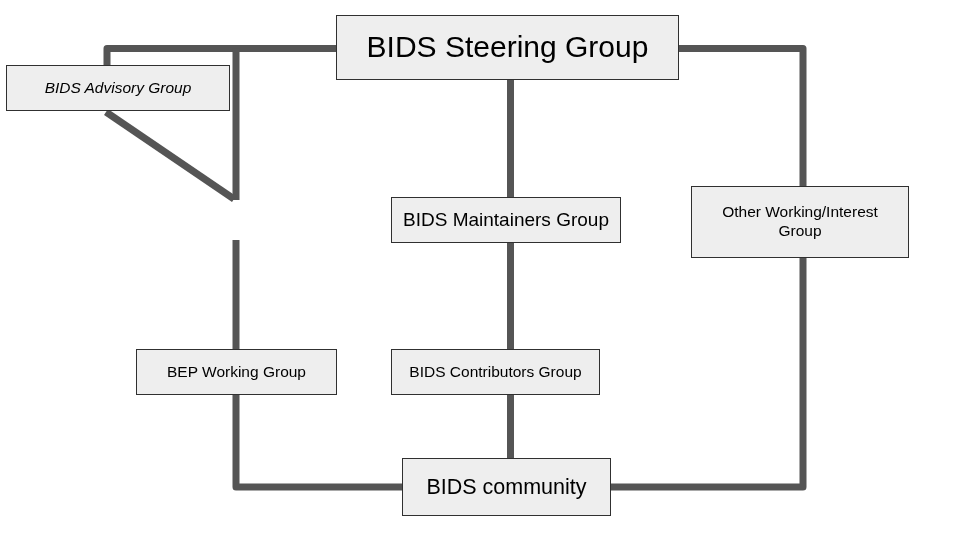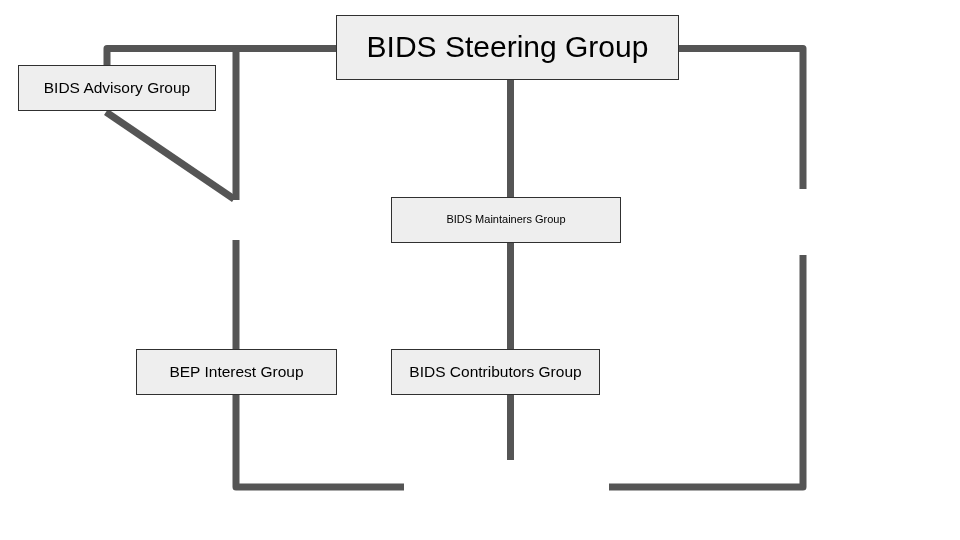--- a/index.html
+++ b/index.html
@@ -42,30 +42,31 @@
     display: block;
     padding: 0 8px;
     white-space: pre-line;
   }
   
   .n-steering {
     left: 336px; top: 15px; width: 343px; height: 65px;
     font-size: 30px;
   }
   .n-advisory {
-    left: 18px; top: 65px; width: 198px; height: 46px;
+    left: 6px; top: 65px; width: 224px; height: 46px;
     font-size: 15.5px;
+    font-style: italic;
   }
   .n-bep-leads {
     left: 121px; top: 197px; width: 231px; height: 46px;
     font-size: 15.5px;
   }
   .n-maintainers {
     left: 391px; top: 197px; width: 230px; height: 46px;
-    font-size: 11px;
+    font-size: 19px;
   }
   .n-other-working {
     left: 691px; top: 186px; width: 218px; height: 72px;
     font-size: 15.5px;
   }
   .n-bep-working {
     left: 136px; top: 349px; width: 201px; height: 46px;
     font-size: 15.5px;
   }
   .n-contributors {
@@ -114,23 +115,30 @@
 
   <div class="node n-advisory">
     <span class="node-label">BIDS Advisory Group</span>
   </div>
 
 
   <div class="node n-maintainers">
     <span class="node-label">BIDS Maintainers Group</span>
   </div>
 
+  <div class="node n-other-working">
+    <span class="node-label">Other Working/Interest
+Group</span>
+  </div>
 
   <div class="node n-bep-working">
-    <span class="node-label">BEP Interest Group</span>
+    <span class="node-label">BEP Working Group</span>
   </div>
 
   <div class="node n-contributors">
     <span class="node-label">BIDS Contributors Group</span>
   </div>
 
+  <div class="node n-community">
+    <span class="node-label">BIDS community</span>
+  </div>
 
 </div>
 
 </body></html>

